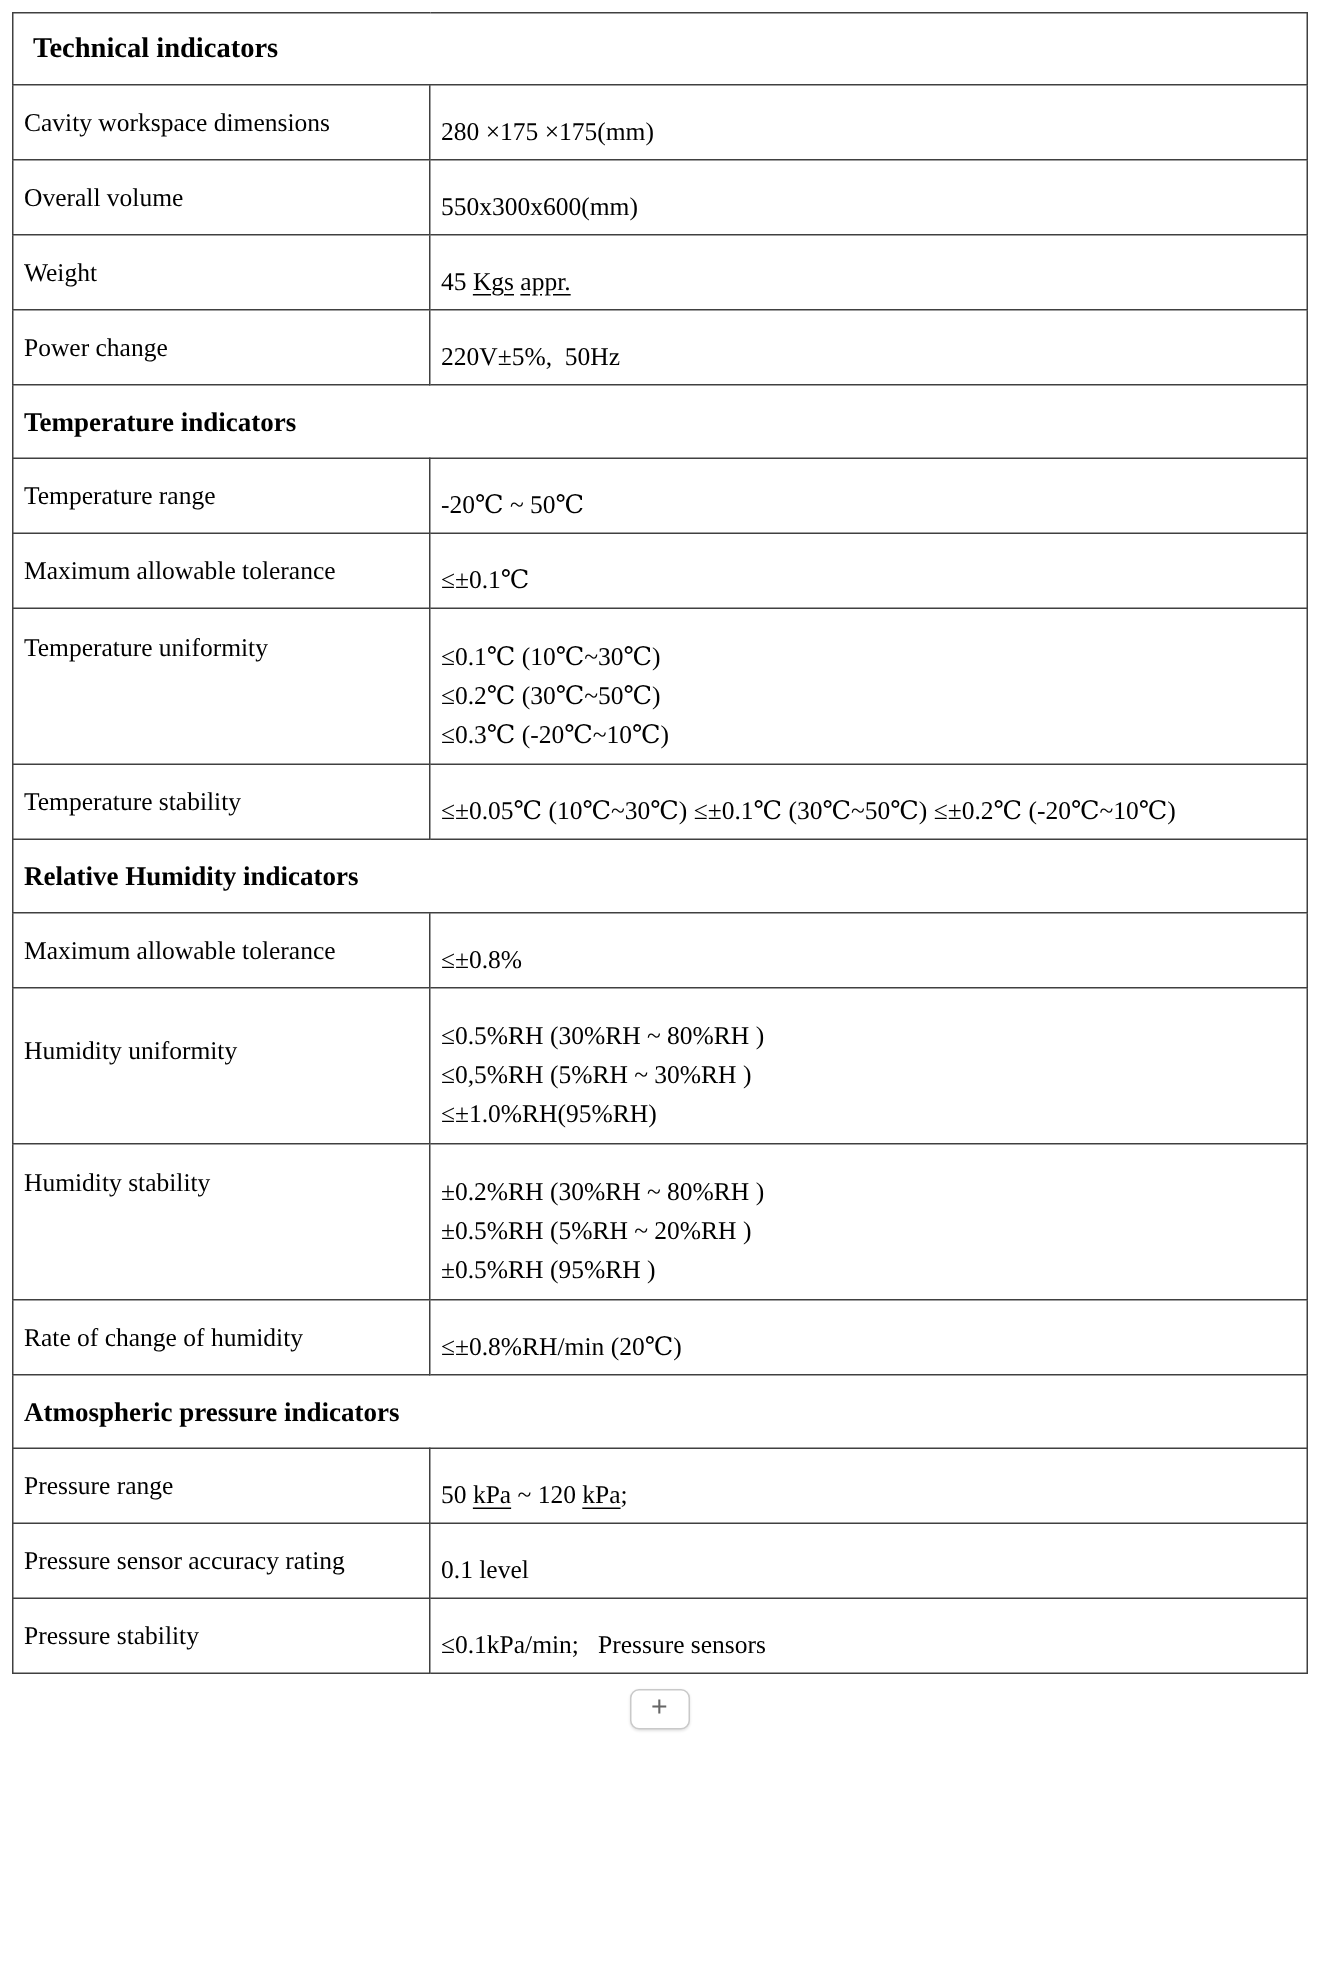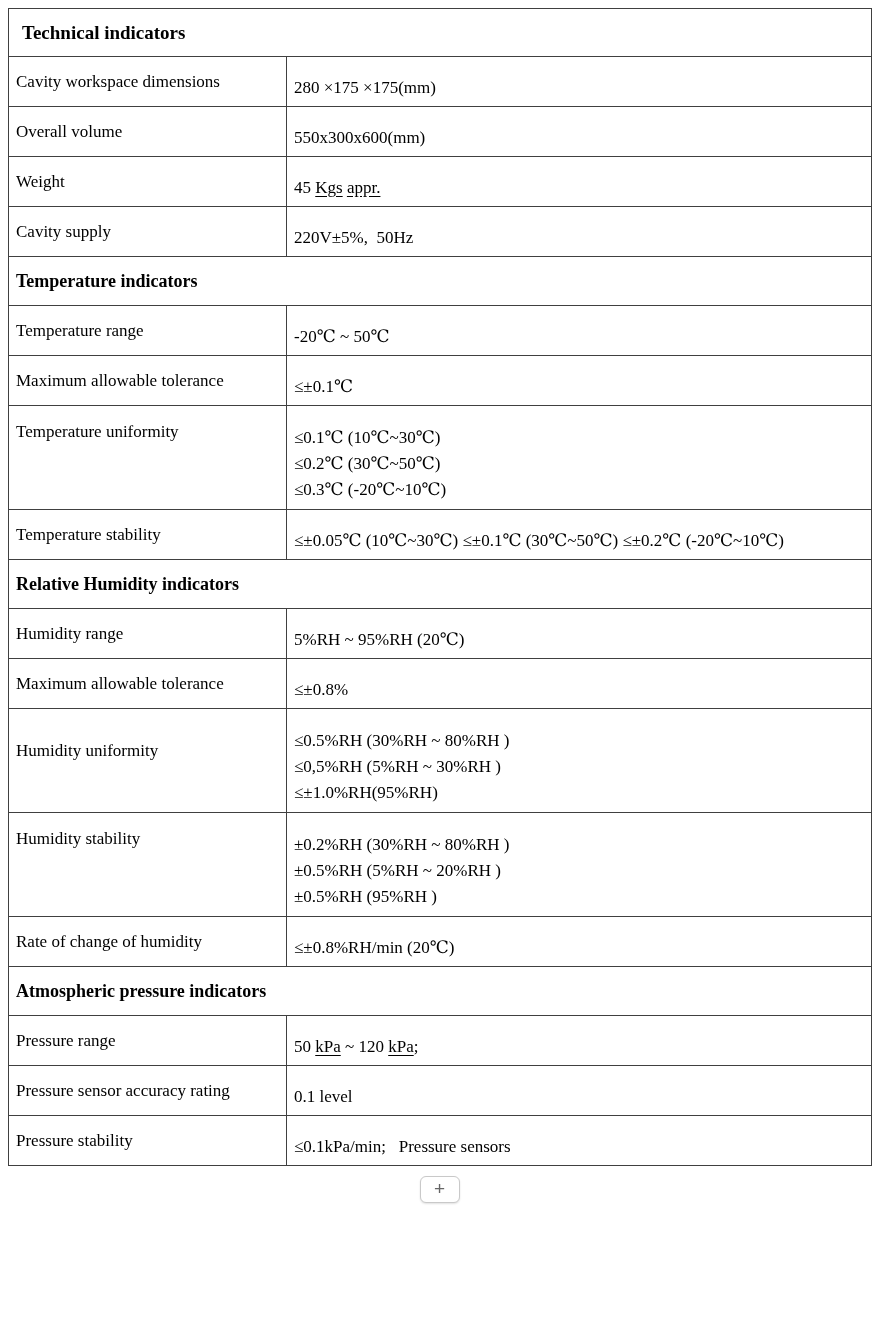--- a/index.html
+++ b/index.html
@@ -104,21 +104,21 @@
     </tr>
     <tr class="r-std">
       <td class="label-cell">Overall volume</td>
       <td class="value-cell">550x300x600(mm)</td>
     </tr>
     <tr class="r-std">
       <td class="label-cell">Weight</td>
       <td class="value-cell"><span>45 </span><span class="sq">Kgs</span><span> </span><span class="sq">appr.</span></td>
     </tr>
     <tr class="r-std">
-      <td class="label-cell">Cavity supply</td>
+      <td class="label-cell">Power change</td>
       <td class="value-cell">220V±5%,  50Hz</td>
     </tr>
 
     <tr class="r-sec">
       <td class="section-cell" colspan="2">Temperature indicators</td>
     </tr>
     <tr class="r-std">
       <td class="label-cell">Temperature range</td>
       <td class="value-cell">-20℃ ~ 50℃</td>
     </tr>
@@ -132,24 +132,20 @@
 ≤0.2℃ (30℃~50℃)
 ≤0.3℃ (-20℃~10℃)</td>
     </tr>
     <tr class="r-std">
       <td class="label-cell">Temperature stability</td>
       <td class="value-cell">≤±0.05℃ (10℃~30℃) ≤±0.1℃ (30℃~50℃) ≤±0.2℃ (-20℃~10℃)</td>
     </tr>
 
     <tr class="r-sec">
       <td class="section-cell" colspan="2">Relative Humidity indicators</td>
-    </tr>
-    <tr class="r-std">
-      <td class="label-cell">Humidity range</td>
-      <td class="value-cell">5%RH ~ 95%RH (20℃)</td>
     </tr>
     <tr class="r-std">
       <td class="label-cell">Maximum allowable tolerance</td>
       <td class="value-cell">≤±0.8%</td>
     </tr>
     <tr class="r-tall">
       <td class="label-cell" style="vertical-align: top; padding-top: 32px;">Humidity uniformity</td>
       <td class="value-cell">≤0.5%RH (30%RH ~ 80%RH )
 ≤0,5%RH (5%RH ~ 30%RH )
 ≤±1.0%RH(95%RH)</td>

